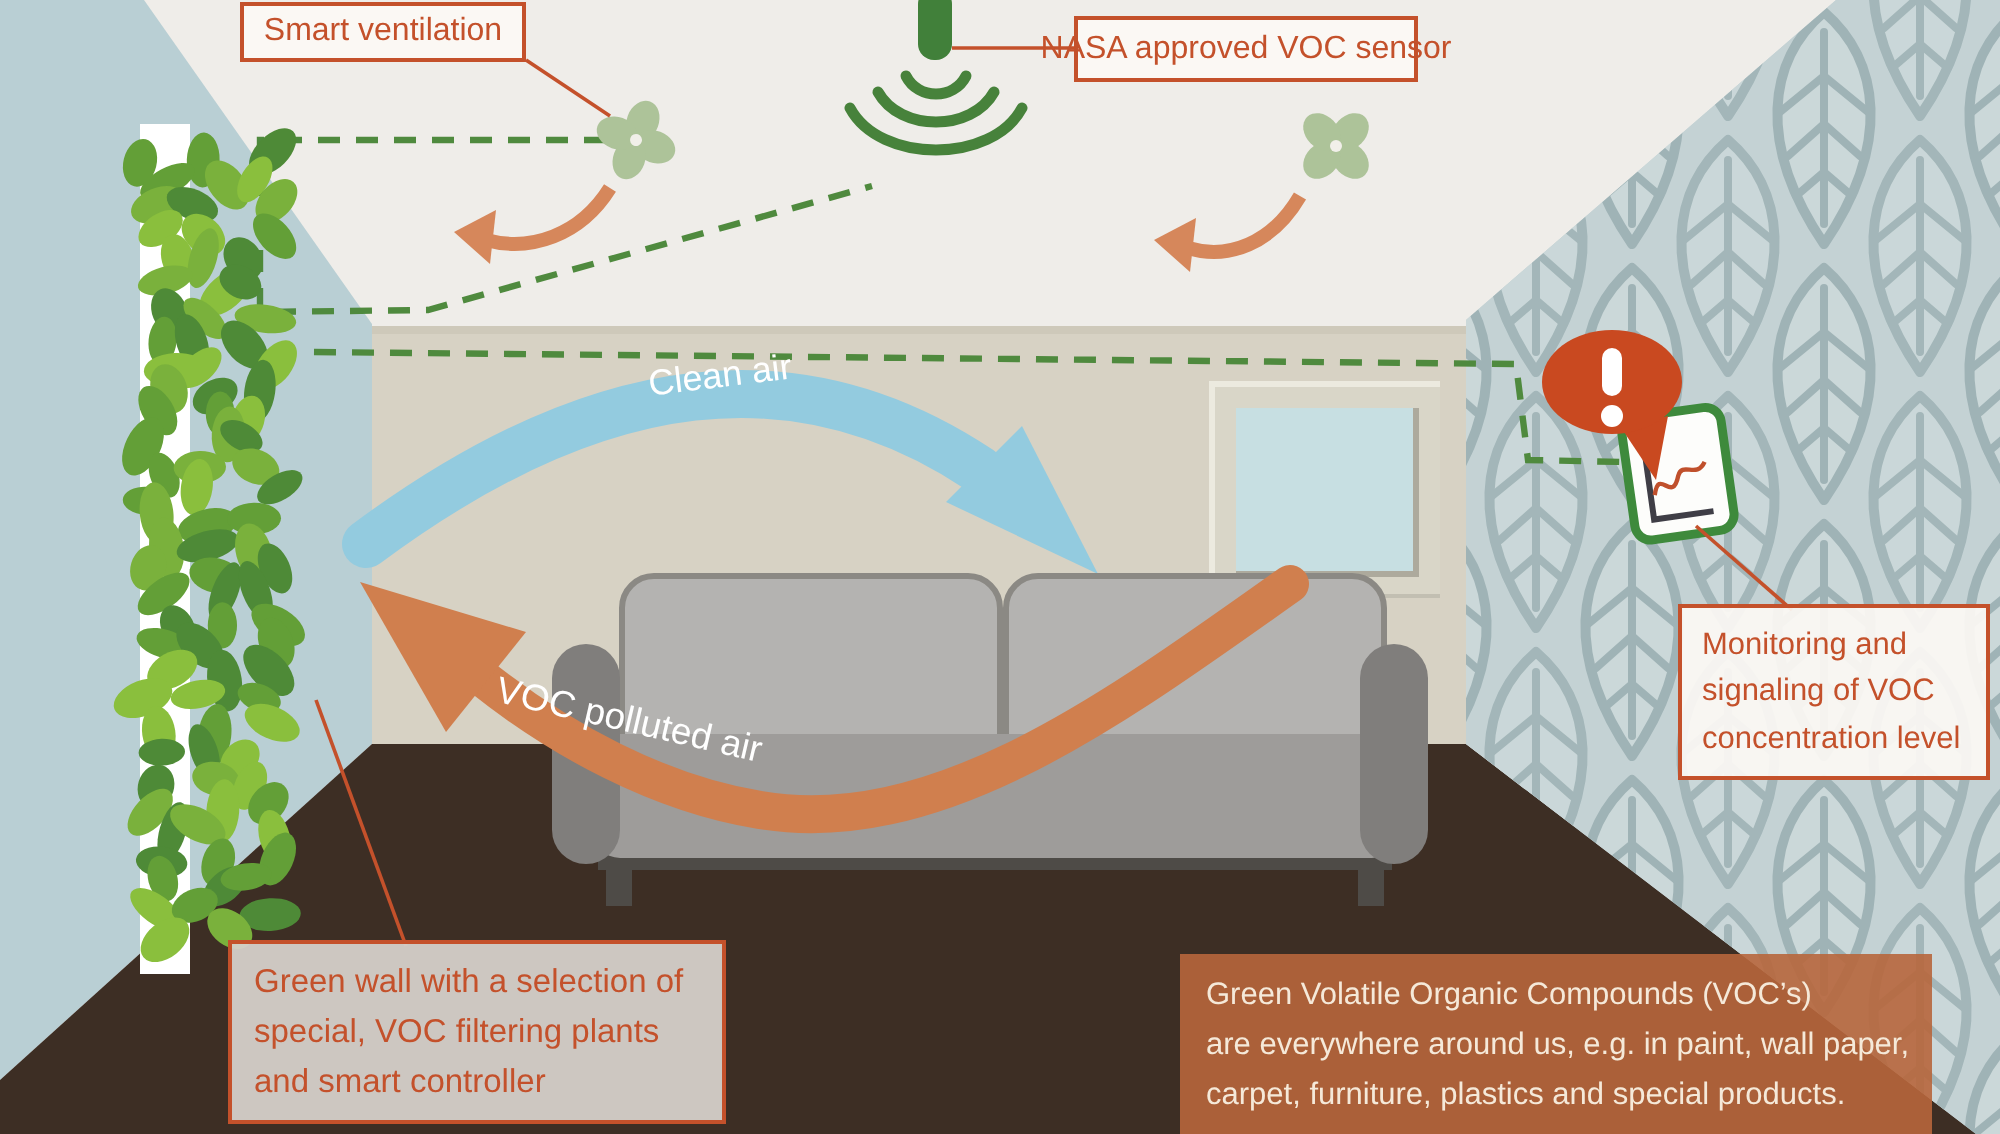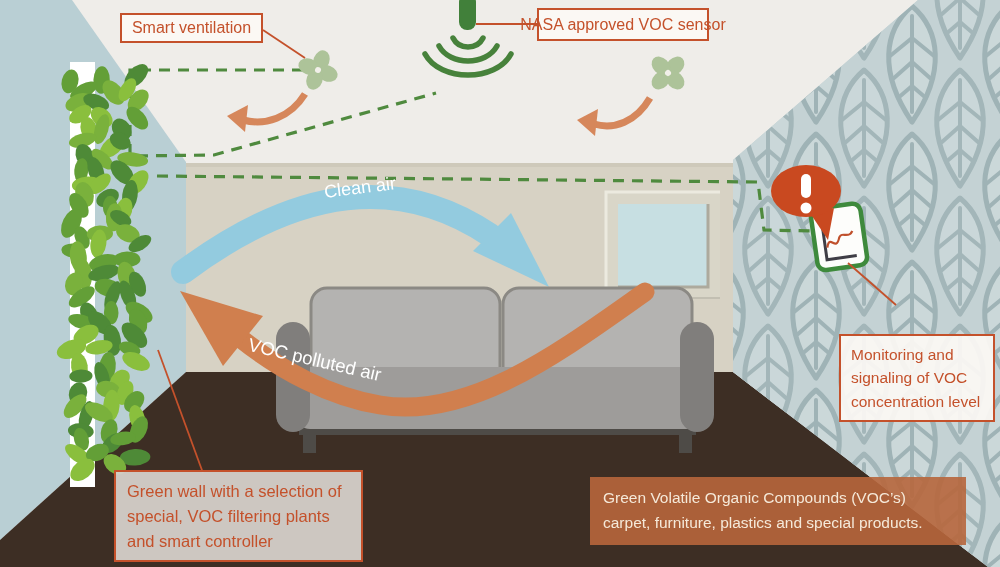--- a/index.html
+++ b/index.html
@@ -7,23 +7,23 @@
   #bg{position:absolute;left:0;top:0;}
   .label-box{
     position:absolute;
     background:rgba(252,249,244,.92);
     border:2px solid #c4512b;
     color:#c4512b;
     font-family:"Liberation Sans",sans-serif;
     box-sizing:border-box;
   }
   .centered{display:flex;align-items:center;justify-content:center;text-align:center;}
-  #smart-label{left:120px;top:13px;width:143px;height:30px;font-size:16px;}
+  #smart-label{left:120px;top:1px;width:143px;height:30px;font-size:16px;}
   #nasa-label{left:537px;top:8px;width:172px;height:33px;font-size:16px;}
-  #monitoring-label{left:839px;top:302px;width:156px;padding:7px 10px;font-size:15.5px;line-height:1.5;margin-top:32px;}
+  #monitoring-label{left:839px;top:302px;width:156px;padding:7px 10px;font-size:15.5px;line-height:1.5;}
   #greenwall-label{left:114px;top:470px;width:249px;padding:7px 11px;font-size:16.5px;line-height:1.5;
     background:rgba(213,208,202,.95);}
   #voc-info{left:590px;top:477px;width:376px;padding:9px 13px;border:1px solid rgba(210,120,70,.6);
     background:rgba(183,102,60,.9);color:#f5e9d9;font-size:15.5px;line-height:1.6;}
   .arrow-text{position:absolute;color:#ffffff;font-family:"Liberation Sans",sans-serif;white-space:nowrap;}
   #clean-air-text{left:323px;top:182px;font-size:18px;transform:rotate(-7deg);transform-origin:left top;}
   #voc-air-text{left:251px;top:334px;font-size:18.5px;transform:rotate(13deg);transform-origin:left top;}
   .nowrap{white-space:nowrap;}
 </style>
 </head>
@@ -264,19 +264,20 @@
 <div id="monitoring-label" class="label-box">
   <span>Monitoring and signaling of VOC concentration level</span>
 </div>
 
 <div id="greenwall-label" class="label-box">
   <span>Green wall with a selection of special, VOC filtering plants and smart controller</span>
 </div>
 
 <div id="voc-info" class="label-box" style="border:none;">
   <div class="nowrap">Green Volatile Organic Compounds (VOC’s)</div>
+  <div class="nowrap">are everywhere around us, e.g. in paint, wall paper,</div>
   <div class="nowrap">carpet, furniture, plastics and special products.</div>
 </div>
 
 <div id="clean-air-text" class="arrow-text">Clean air</div>
 <div id="voc-air-text" class="arrow-text">VOC polluted air</div>
 
 </div>
 
 </body></html>

